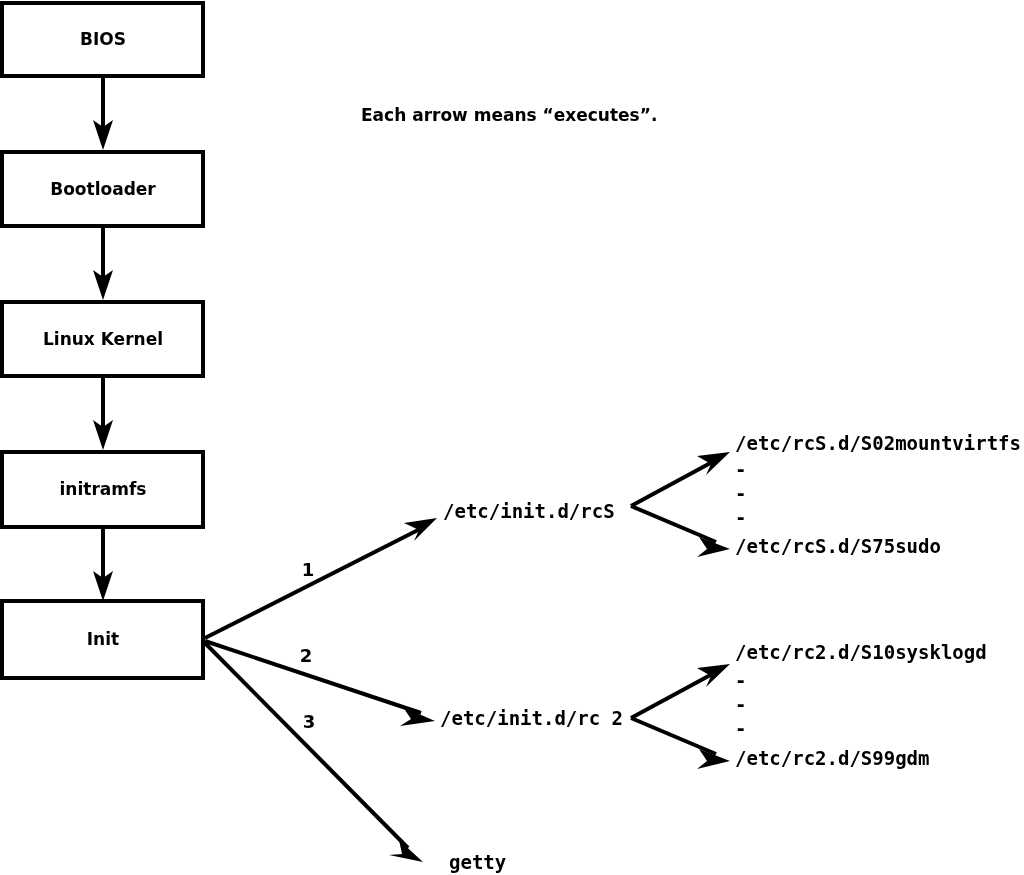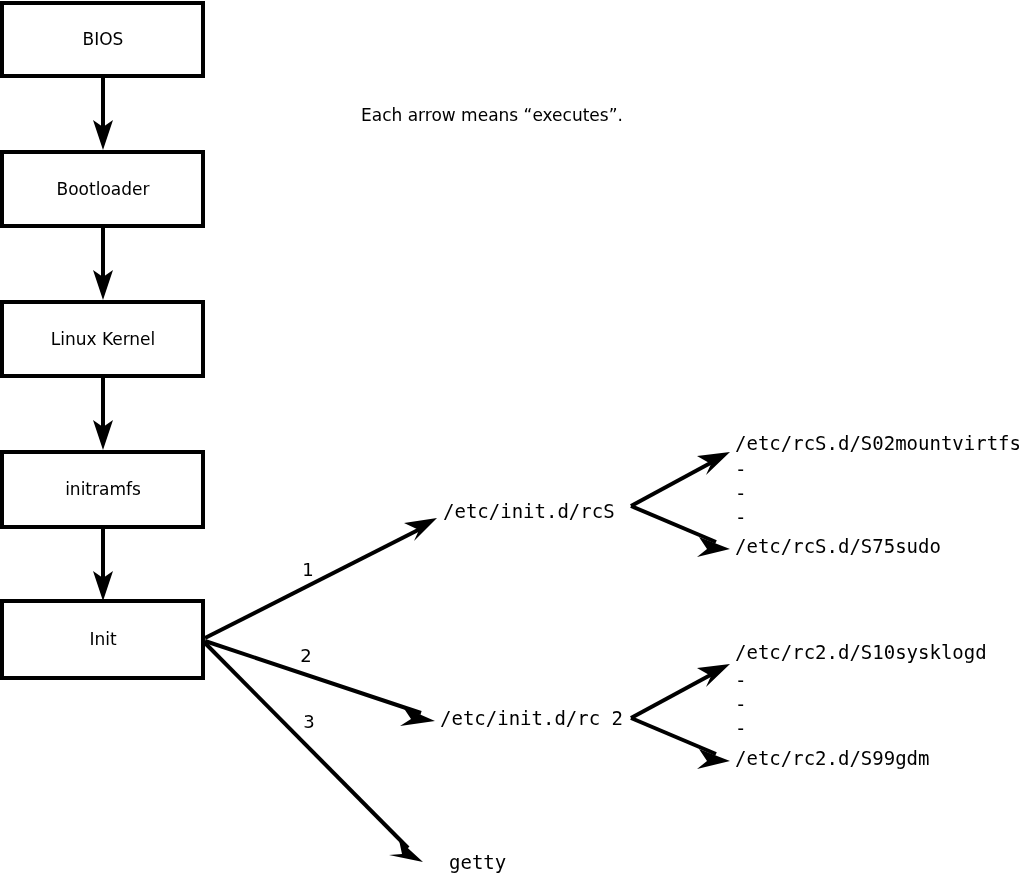--- a/index.html
+++ b/index.html
@@ -10,20 +10,21 @@
   body {
     width: 1024px;
     height: 875px;
     overflow: hidden;
     font-family: "Liberation Sans", sans-serif;
   }
   #diagram-root {
     position: relative;
     width: 818px;
     height: 875px;
+    font-weight: bold;
   }
   svg#boot-diagram {
     display: block;
     width: 1024px;
     height: 875px;
   }
   .box-rect {
     fill: #ffffff;
     stroke: #000000;
     stroke-width: 4;

